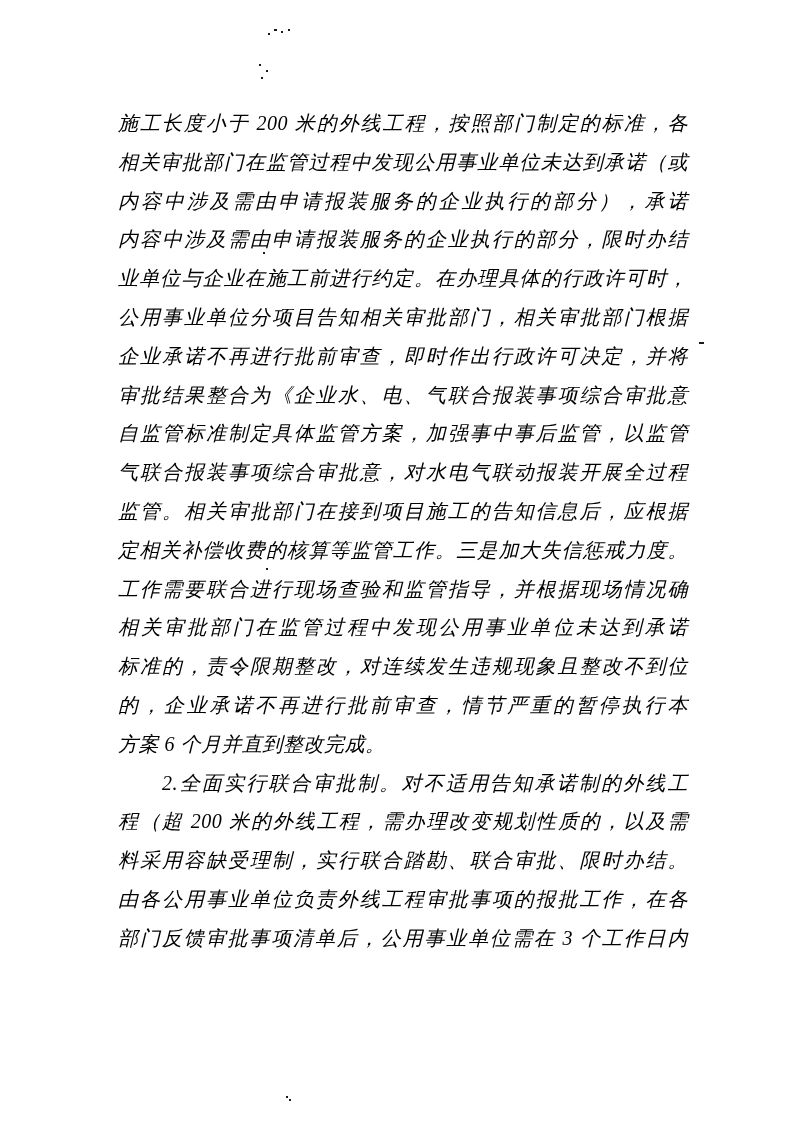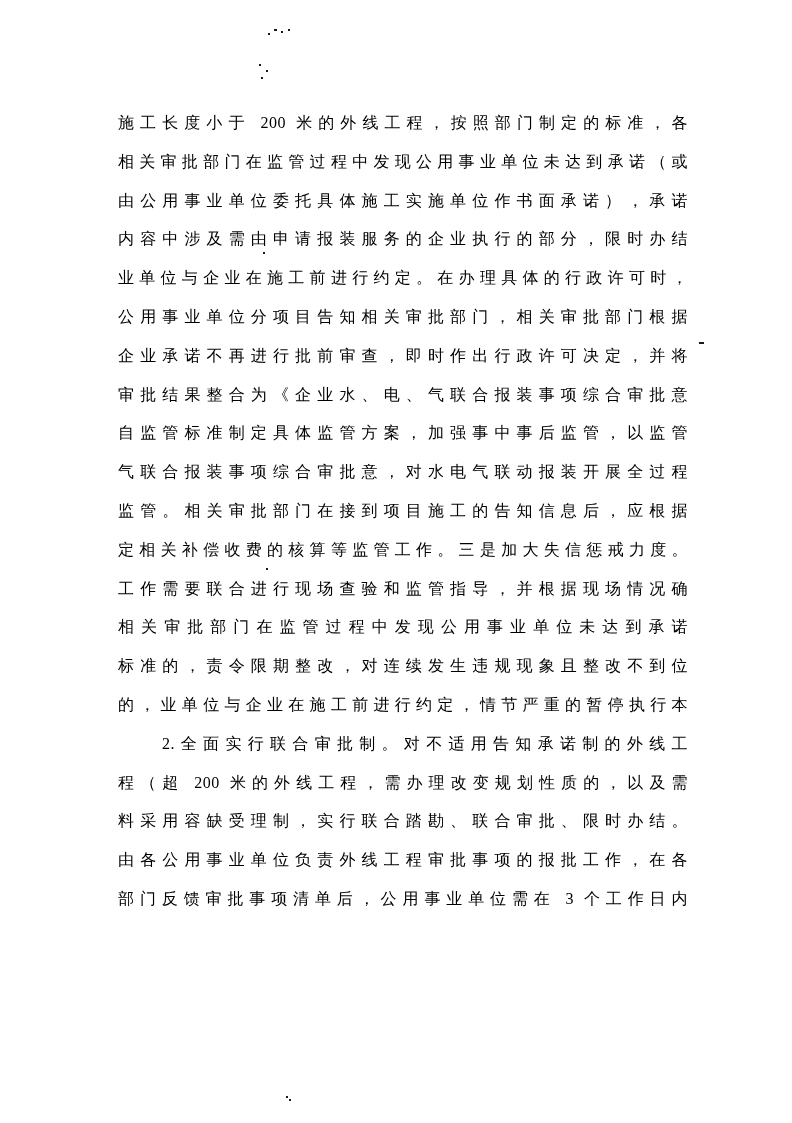--- a/index.html
+++ b/index.html
@@ -15,28 +15,29 @@
     overflow: hidden;
   }
   .text-block {
     position: absolute;
     left: 118px;
     top: 104px;
     width: 570px;
   }
   .line {
     font-family: "Liberation Serif", "DejaVu Serif", serif;
-    font-size: 16px;
+    font-size: 20px;
     line-height: 38.8px;
     height: 38.8px;
     color: #000000;
     white-space: nowrap;
     text-align: justify;
     text-align-last: justify;
     letter-spacing: 0.5px;
+    font-style: italic;
     -webkit-font-smoothing: none;
   }
   .line.para-end {
     text-align-last: left;
   }
   .line.indent {
     text-indent: 44px;
   }
   
   .noise {
@@ -56,34 +57,35 @@
   .n11 { left: 286px; top: 1096px; width: 2px; height: 2px; }
   .n12 { left: 289px; top: 1099px; width: 2px; height: 2px; }
 </style>
 </head>
 <body>
 
 <div class="page" style="background: rgb(255, 255, 255);">
   <div class="text-block" id="textBlock" style="color: rgb(0, 0, 0);">
       <div class="line">施工长度小于 200 米的外线工程，按照部门制定的标准，各</div>
       <div class="line">相关审批部门在监管过程中发现公用事业单位未达到承诺（或</div>
-      <div class="line">由公用事业单位委托具体施工实施单位作书面承诺），承诺</div>
+      <div class="line">内容中涉及需由申请报装服务的企业执行的部分），承诺</div>
       <div class="line">内容中涉及需由申请报装服务的企业执行的部分，限时办结</div>
       <div class="line">业单位与企业在施工前进行约定。在办理具体的行政许可时，</div>
       <div class="line">公用事业单位分项目告知相关审批部门，相关审批部门根据</div>
       <div class="line">企业承诺不再进行批前审查，即时作出行政许可决定，并将</div>
       <div class="line">审批结果整合为《企业水、电、气联合报装事项综合审批意</div>
       <div class="line">自监管标准制定具体监管方案，加强事中事后监管，以监管</div>
       <div class="line">气联合报装事项综合审批意，对水电气联动报装开展全过程</div>
       <div class="line">监管。相关审批部门在接到项目施工的告知信息后，应根据</div>
       <div class="line">定相关补偿收费的核算等监管工作。三是加大失信惩戒力度。</div>
       <div class="line">工作需要联合进行现场查验和监管指导，并根据现场情况确</div>
       <div class="line">相关审批部门在监管过程中发现公用事业单位未达到承诺</div>
       <div class="line">标准的，责令限期整改，对连续发生违规现象且整改不到位</div>
-      <div class="line">的，业单位与企业在施工前进行约定，情节严重的暂停执行本</div>
+      <div class="line">的，企业承诺不再进行批前审查，情节严重的暂停执行本</div>
+      <div class="line para-end">方案 6 个月并直到整改完成。</div>
       <div class="line indent">2.全面实行联合审批制。对不适用告知承诺制的外线工</div>
       <div class="line">程（超 200 米的外线工程，需办理改变规划性质的，以及需</div>
       <div class="line">料采用容缺受理制，实行联合踏勘、联合审批、限时办结。</div>
       <div class="line">由各公用事业单位负责外线工程审批事项的报批工作，在各</div>
       <div class="line">部门反馈审批事项清单后，公用事业单位需在 3 个工作日内</div>
     </div>
 
   <div class="noise n1"></div>
   <div class="noise n2"></div>
   <div class="noise n3"></div>

